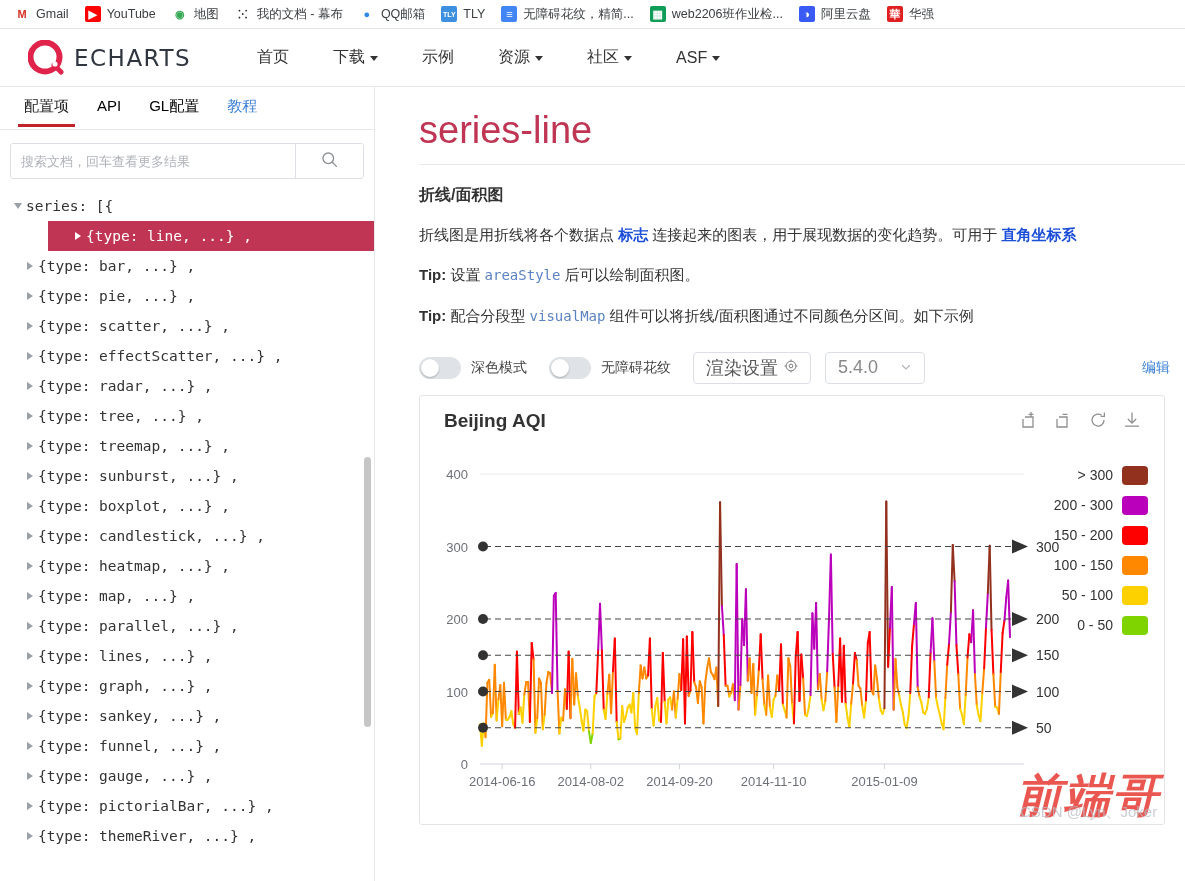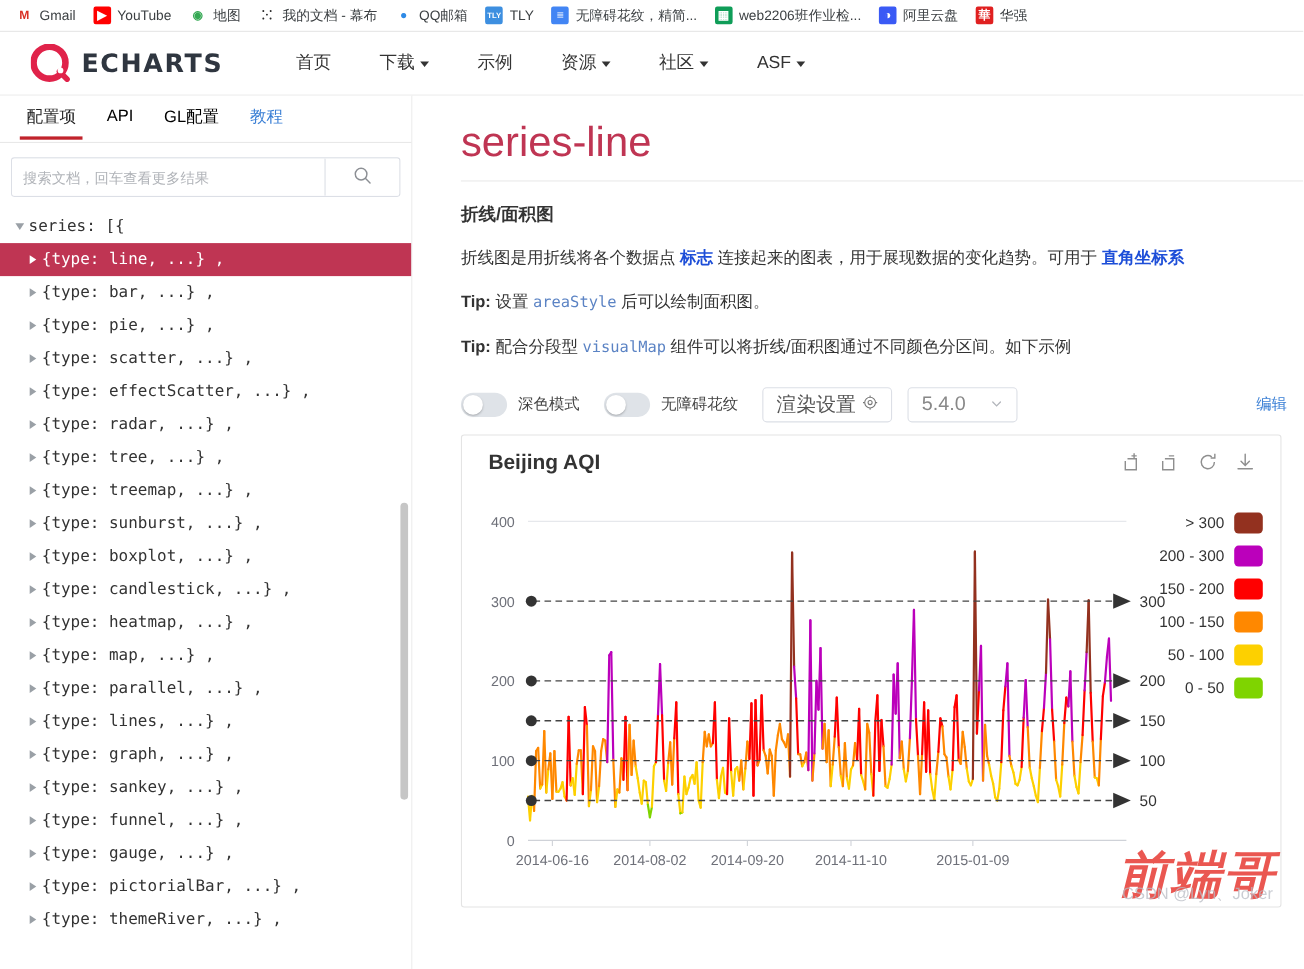--- a/index.html
+++ b/index.html
@@ -54,21 +54,21 @@
     align-items: center;
     padding: 0 0 0 28px;
     border-bottom: 1px solid #e8e8e8;
     position: relative;
     background: #fff;
   }
   #brand { display: flex; align-items: center; gap: 10px; margin-right: 44px; cursor: pointer; }
   #brand-logo { width: 36px; height: 36px; position: relative; }
   #brand-text {
     font-size: 23px;
-    font-weight: bold;
+    font-weight: normal;
     letter-spacing: 1.5px;
     color: #2f3640;
     font-family: "DejaVu Sans", sans-serif;
   }
   .nav-item {
     font-size: 16px;
     color: #333;
     padding: 18px 16px;
     margin: 0 6px;
     cursor: pointer;
@@ -172,21 +172,21 @@
   .tree-row {
     display: flex;
     align-items: center;
     height: 30px;
     padding-left: 10px;
     color: #333;
     cursor: pointer;
     white-space: nowrap;
   }
   .tree-row.child { padding-left: 22px; }
-  .tree-row.selected { background: #bf3553; color: #fff; }
+  .tree-row.selected { background: #bf3553; color: #fff; margin-left: 48px; }
   .tw {
     width: 16px; flex: 0 0 16px;
     display: flex; align-items: center; justify-content: center;
     color: #9aa0a6;
   }
   .tree-row.selected .tw { color: #fff; }
   .tri-right {
     width: 0; height: 0;
     border-top: 4.5px solid transparent;
     border-bottom: 4.5px solid transparent;

